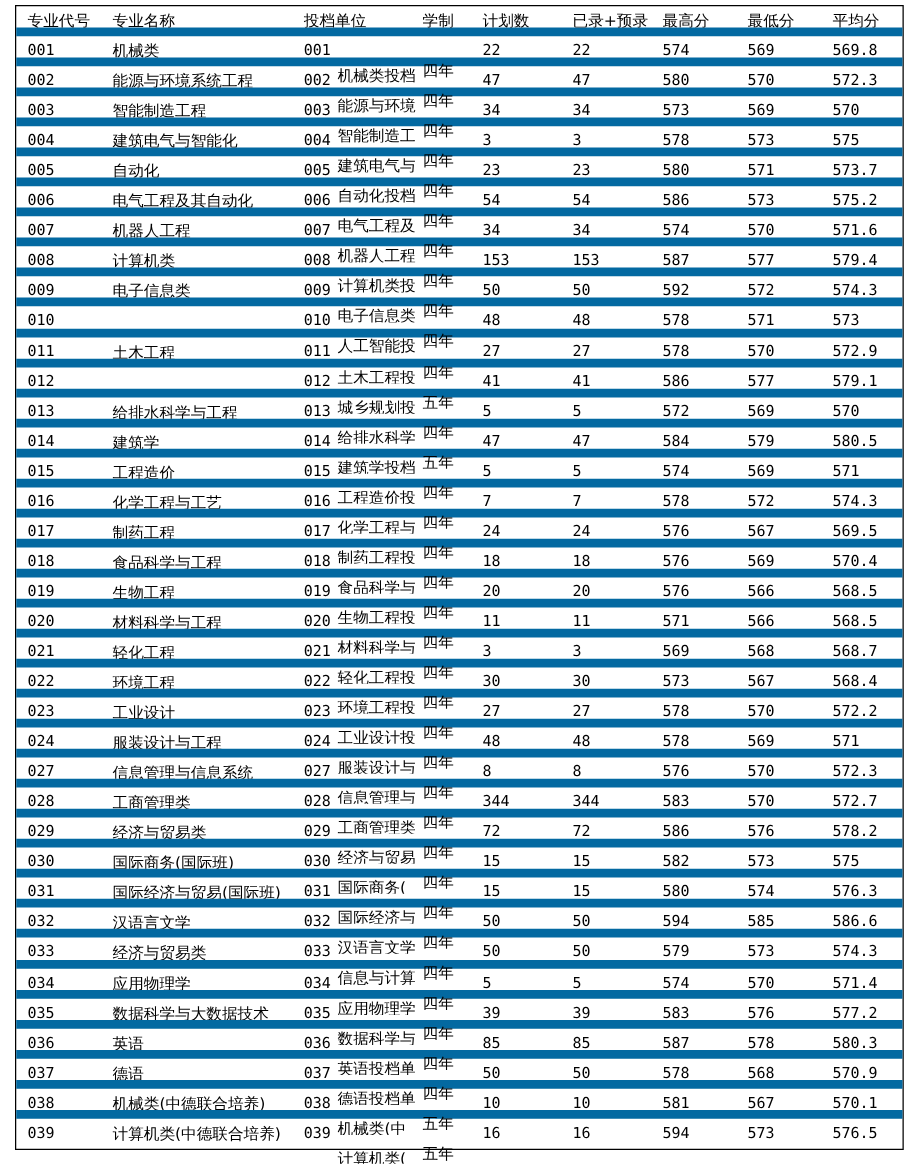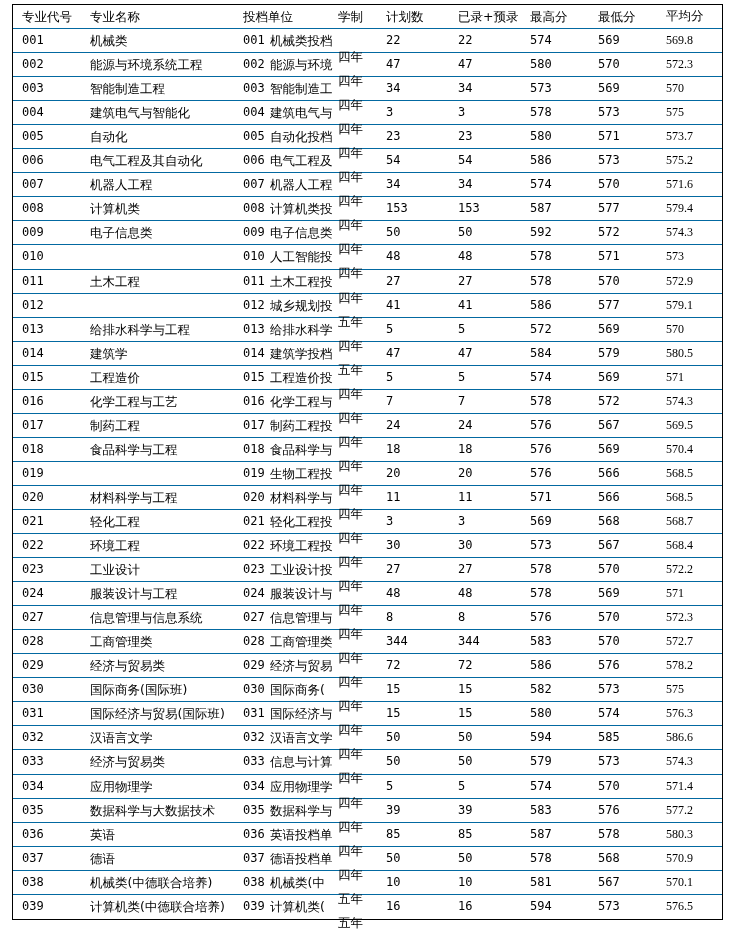--- a/index.html
+++ b/index.html
@@ -19,21 +19,21 @@
       position: absolute;
       left: 12px;
       top: 4px;
       width: 711px;
       border: 1px solid #000;
       box-sizing: border-box;
     }
     .row {
       position: relative;
       height: 24.05px;
-      border-bottom: 1px solid #0369a1;
+      border-bottom: 7px solid #0369a1;
       box-sizing: border-box;
     }
     .row:last-child {
       border-bottom: none;
     }
     .cell {
       position: absolute;
       top: 0;
       height: 100%;
       line-height: 23px;
@@ -42,27 +42,27 @@
       font-size: 12.5px;
     }
     .num {
       font-family: "DejaVu Sans Mono", "Liberation Mono", monospace;
       font-size: 12px;
     }
     
     .c-code  { left: 9px;   width: 60px; }
     .c-name  { left: 77px;  width: 152px; }
     .c-unit-code { left: 230px; width: 28px; }
-    .c-unit  { left: 257px; width: 68px; }
+    .c-unit  { left: 257px; width: 68px; margin-top: 20px; }
     .c-len   { left: 325px; width: 30px; margin-top: 16px; }
     .c-plan  { left: 373px; width: 60px; }
     .c-adm   { left: 445px; width: 70px; }
     .c-max   { left: 517px; width: 60px; }
     .c-min   { left: 585px; width: 60px; }
-    .c-avg   { left: 653px; width: 56px; font-family: Liberation Serif, serif; }
+    .c-avg   { left: 653px; width: 56px; }
 
     .h-unit  { left: 230px; width: 80px; }
     .h-len   { left: 325px; width: 30px; }
   </style>
 </head>
 <body>
 
 <div class="table">
   <div class="row">
     <span class="cell c-code">专业代号</span>
@@ -285,20 +285,21 @@
         <span class="cell c-unit">食品科学与</span>
         <span class="cell c-len">四年</span>
         <span class="cell c-plan num">18</span>
         <span class="cell c-adm num">18</span>
         <span class="cell c-max num">576</span>
         <span class="cell c-min num">569</span>
         <span class="cell c-avg num">570.4</span>
       </div>
       <div class="row">
         <span class="cell c-code num">019</span>
+        <span class="cell c-name">生物工程</span>
         <span class="cell c-unit-code num">019</span>
         <span class="cell c-unit">生物工程投</span>
         <span class="cell c-len">四年</span>
         <span class="cell c-plan num">20</span>
         <span class="cell c-adm num">20</span>
         <span class="cell c-max num">576</span>
         <span class="cell c-min num">566</span>
         <span class="cell c-avg num">568.5</span>
       </div>
       <div class="row">

